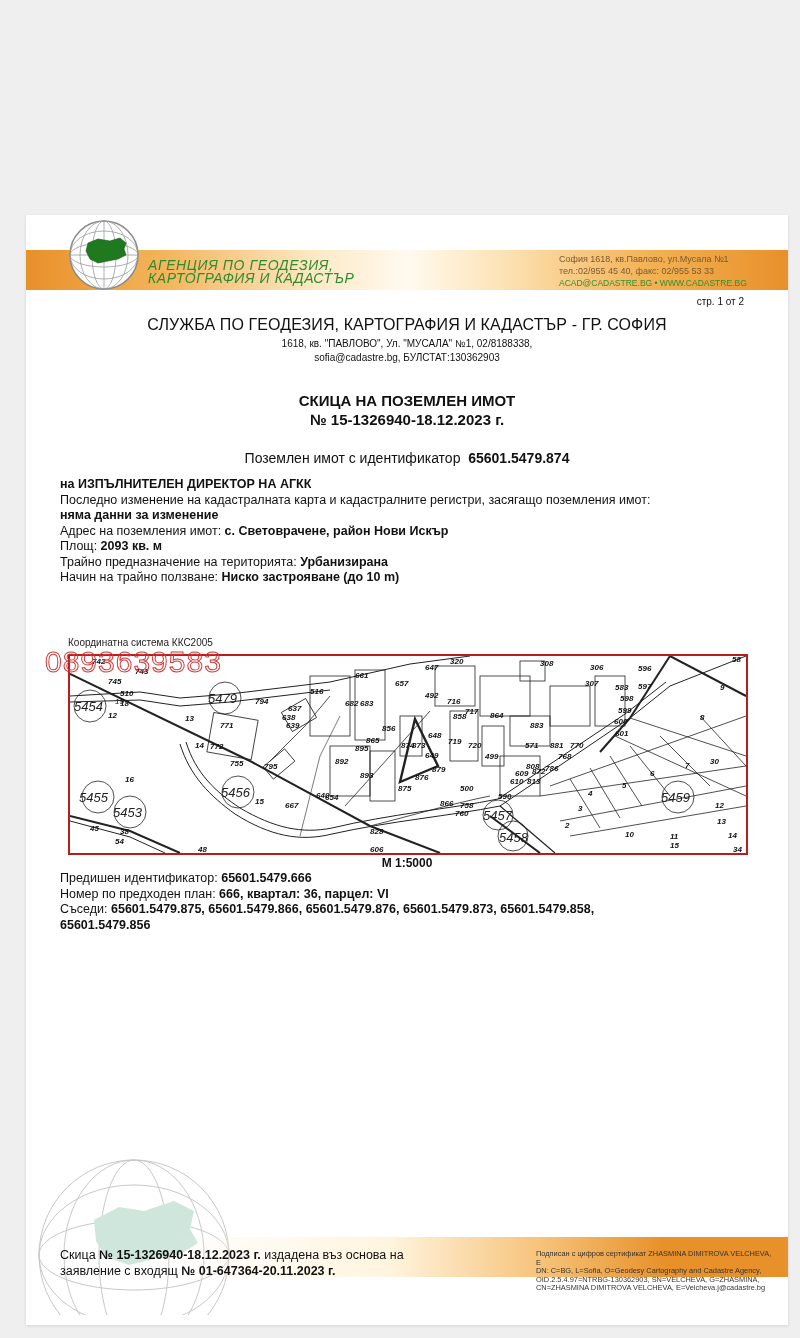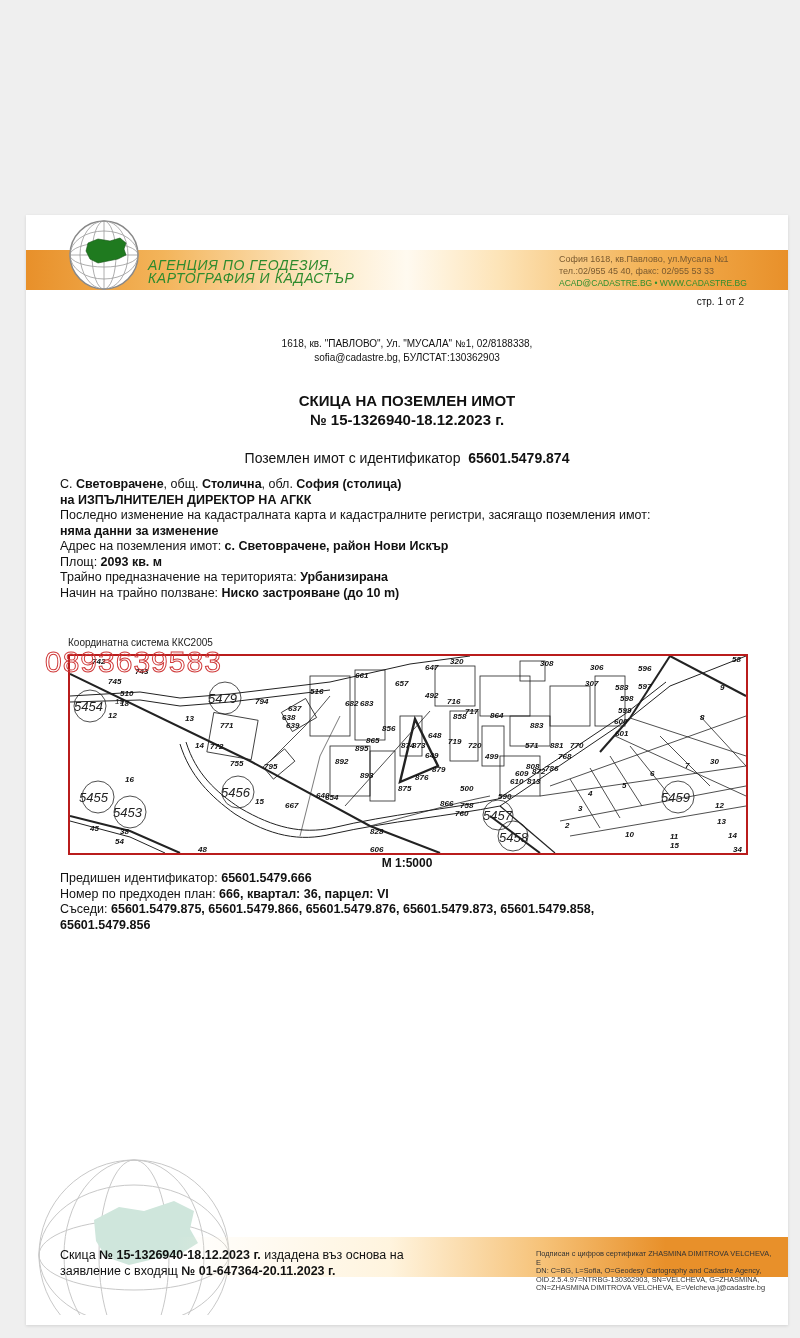--- a/index.html
+++ b/index.html
@@ -56,37 +56,37 @@
     <div>АГЕНЦИЯ ПО ГЕОДЕЗИЯ,</div>
     <div>КАРТОГРАФИЯ И КАДАСТЪР</div>
   </div>
   <div class="hdr-contact">
     <div>София 1618, кв.Павлово, ул.Мусала №1</div>
     <div>тел.:02/955 45 40, факс: 02/955 53 33</div>
     <div class="web">ACAD@CADASTRE.BG • WWW.CADASTRE.BG</div>
   </div>
   <div class="page-num">стр. 1 от 2</div>
 
+  <div class="svc-title">СЛУЖБА ПО ГЕОДЕЗИЯ, КАРТОГРАФИЯ И КАДАСТЪР - ГР. СОФИЯ</div>
   <div class="svc-addr">
     <div>1618, кв. "ПАВЛОВО", Ул. "МУСАЛА" №1, 02/8188338,</div>
     <div>sofia@cadastre.bg, БУЛСТАТ:130362903</div>
   </div>
 
   <div class="doc-title">
     <div>СКИЦА НА ПОЗЕМЛЕН ИМОТ</div>
     <div>№ 15-1326940-18.12.2023 г.</div>
   </div>
 
   <div class="ident">
     <span>Поземлен имот с  идентификатор</span>&nbsp;
     <b>65601.5479.874</b>
   </div>
 
   <div class="info">
-    <div><span>С. </span><b>Световрачене</b><span>, общ. </span><b>Столична</b><span>, обл. </span><b>София (столица)</b></div>
     <div><b>на ИЗПЪЛНИТЕЛЕН ДИРЕКТОР НА АГКК</b></div>
     <div>Последно изменение на кадастралната карта и кадастралните регистри, засягащо поземления имот:</div>
     <div><b>няма данни за изменение</b></div>
     <div><span>Адрес на поземления имот: </span><b>с. Световрачене, район Нови Искър</b></div>
     <div><span>Площ: </span><b>2093 кв. м</b></div>
     <div><span>Трайно предназначение на територията: </span><b>Урбанизирана</b></div>
     <div><span>Начин на трайно ползване: </span><b>Ниско застрояване (до 10 m)</b></div>
   </div>
 
   <div class="coord">Координатна система ККС2005</div>

